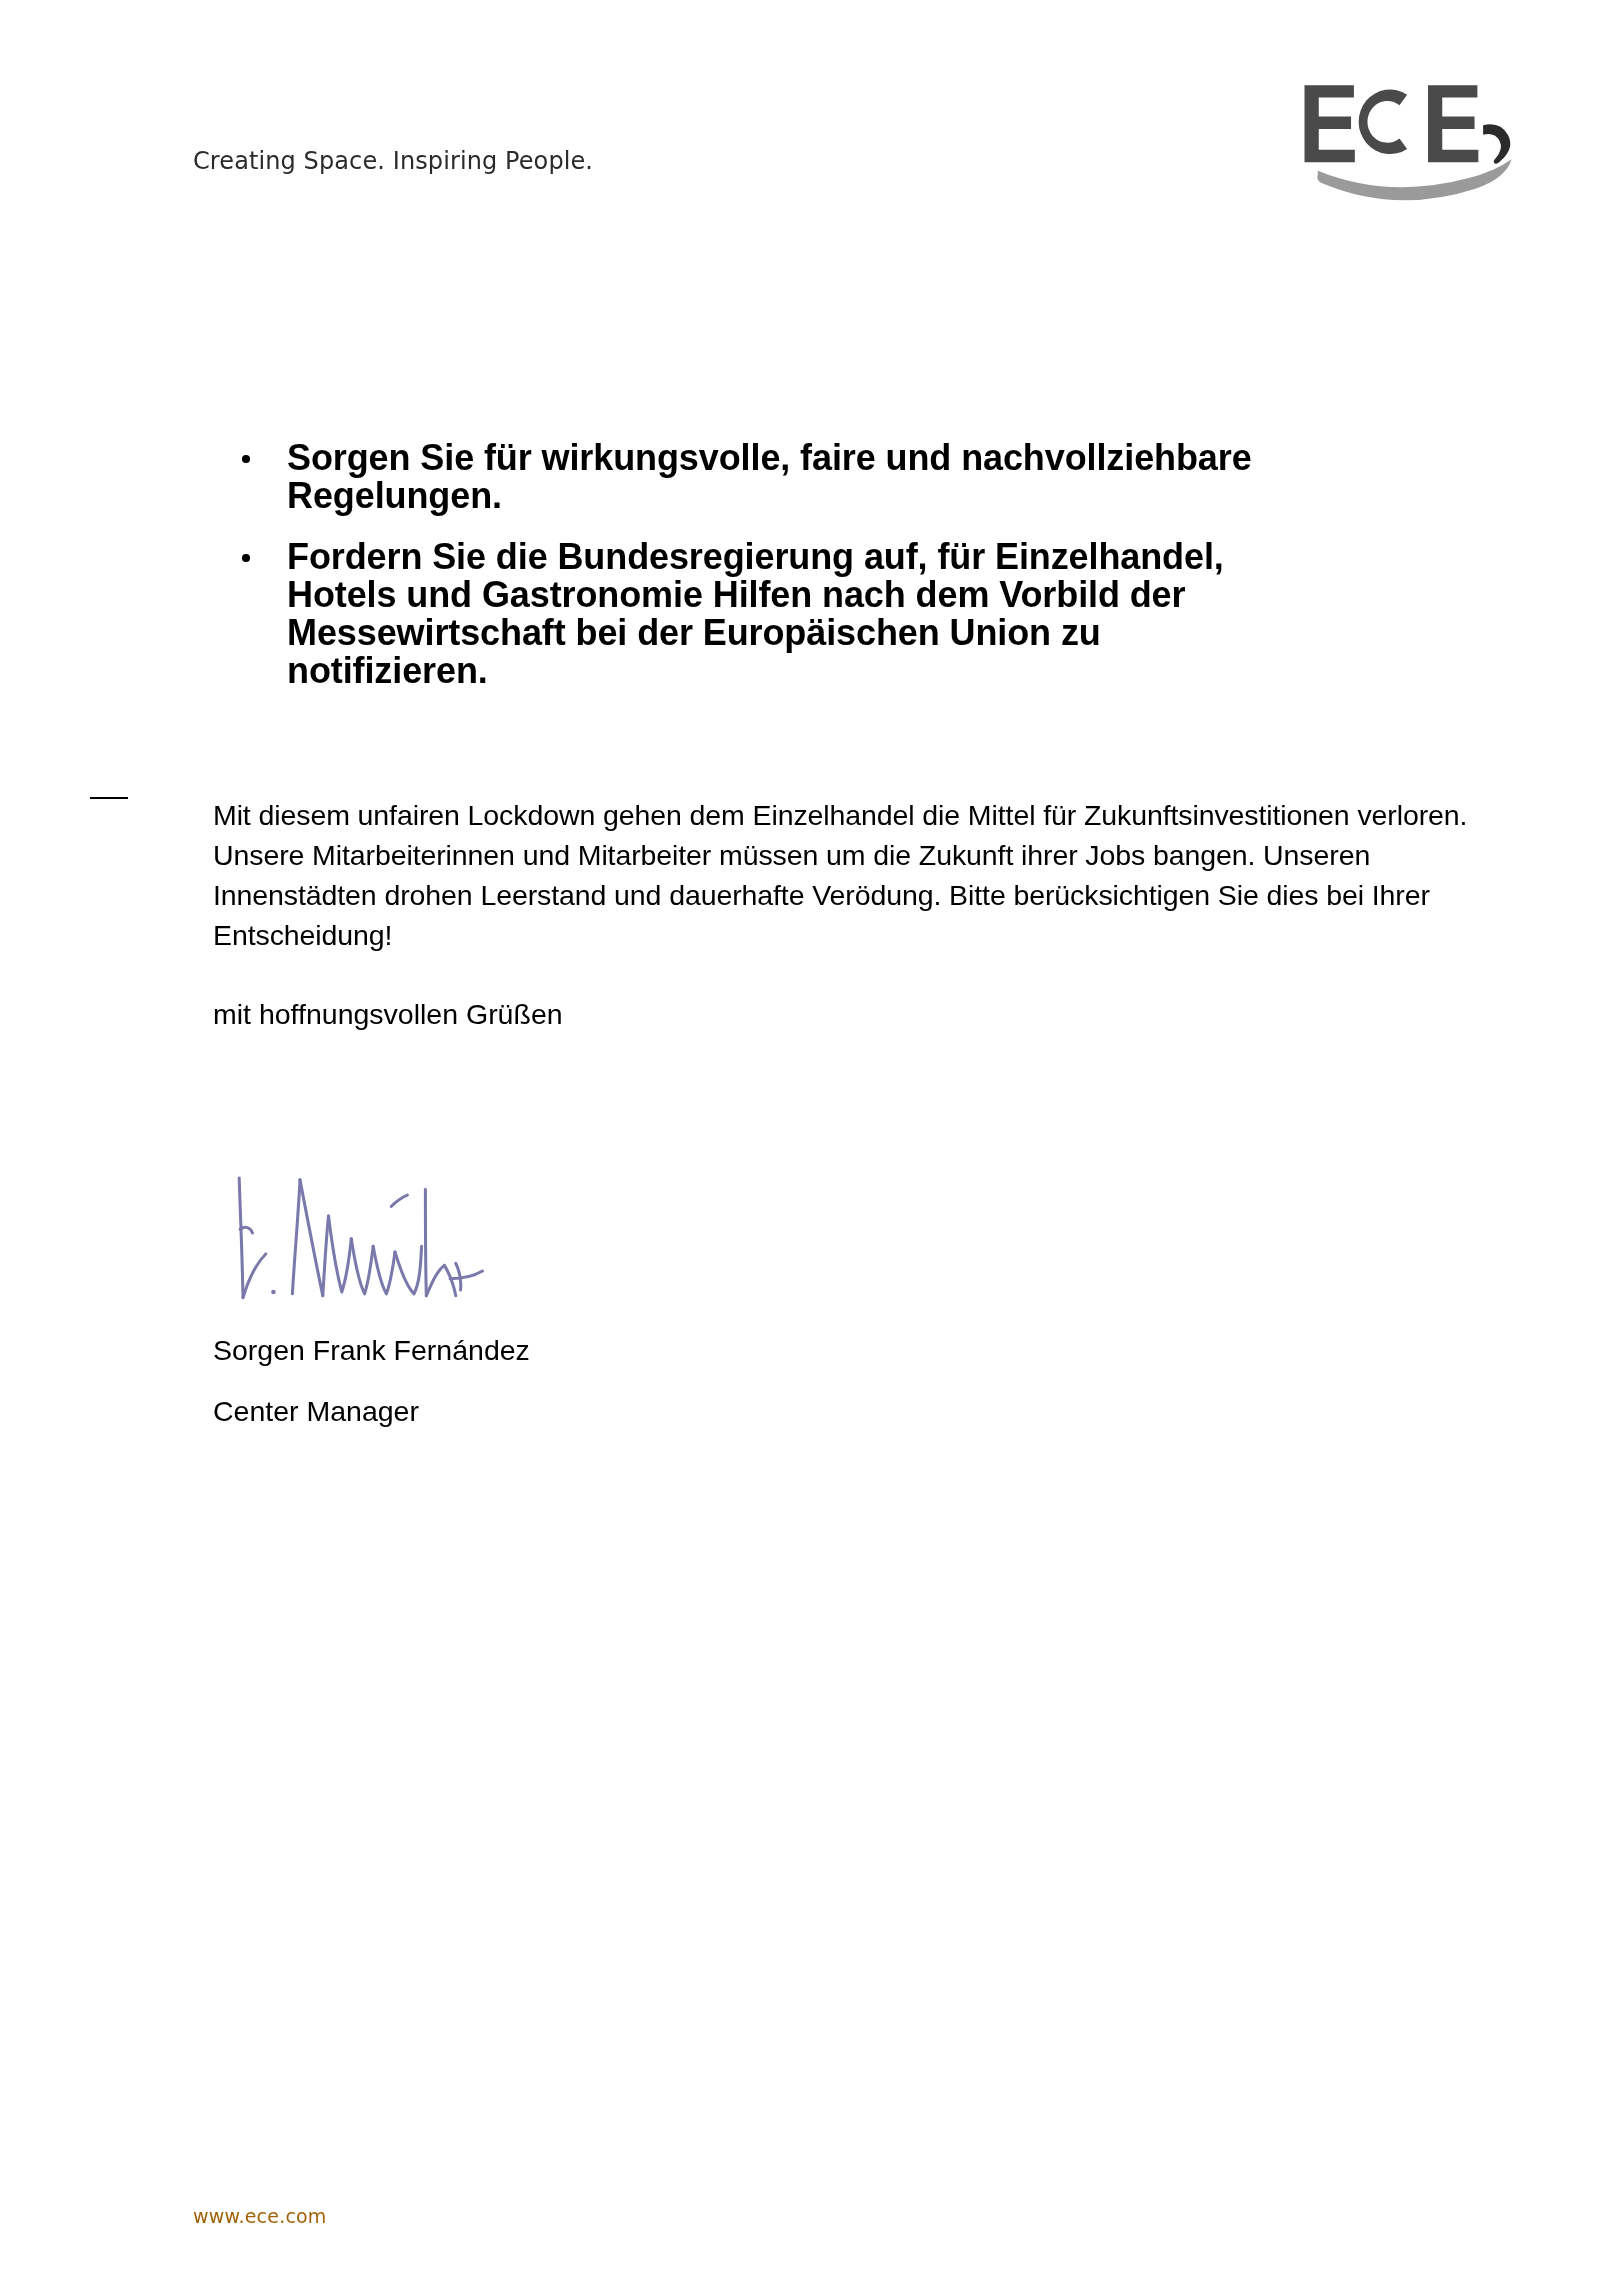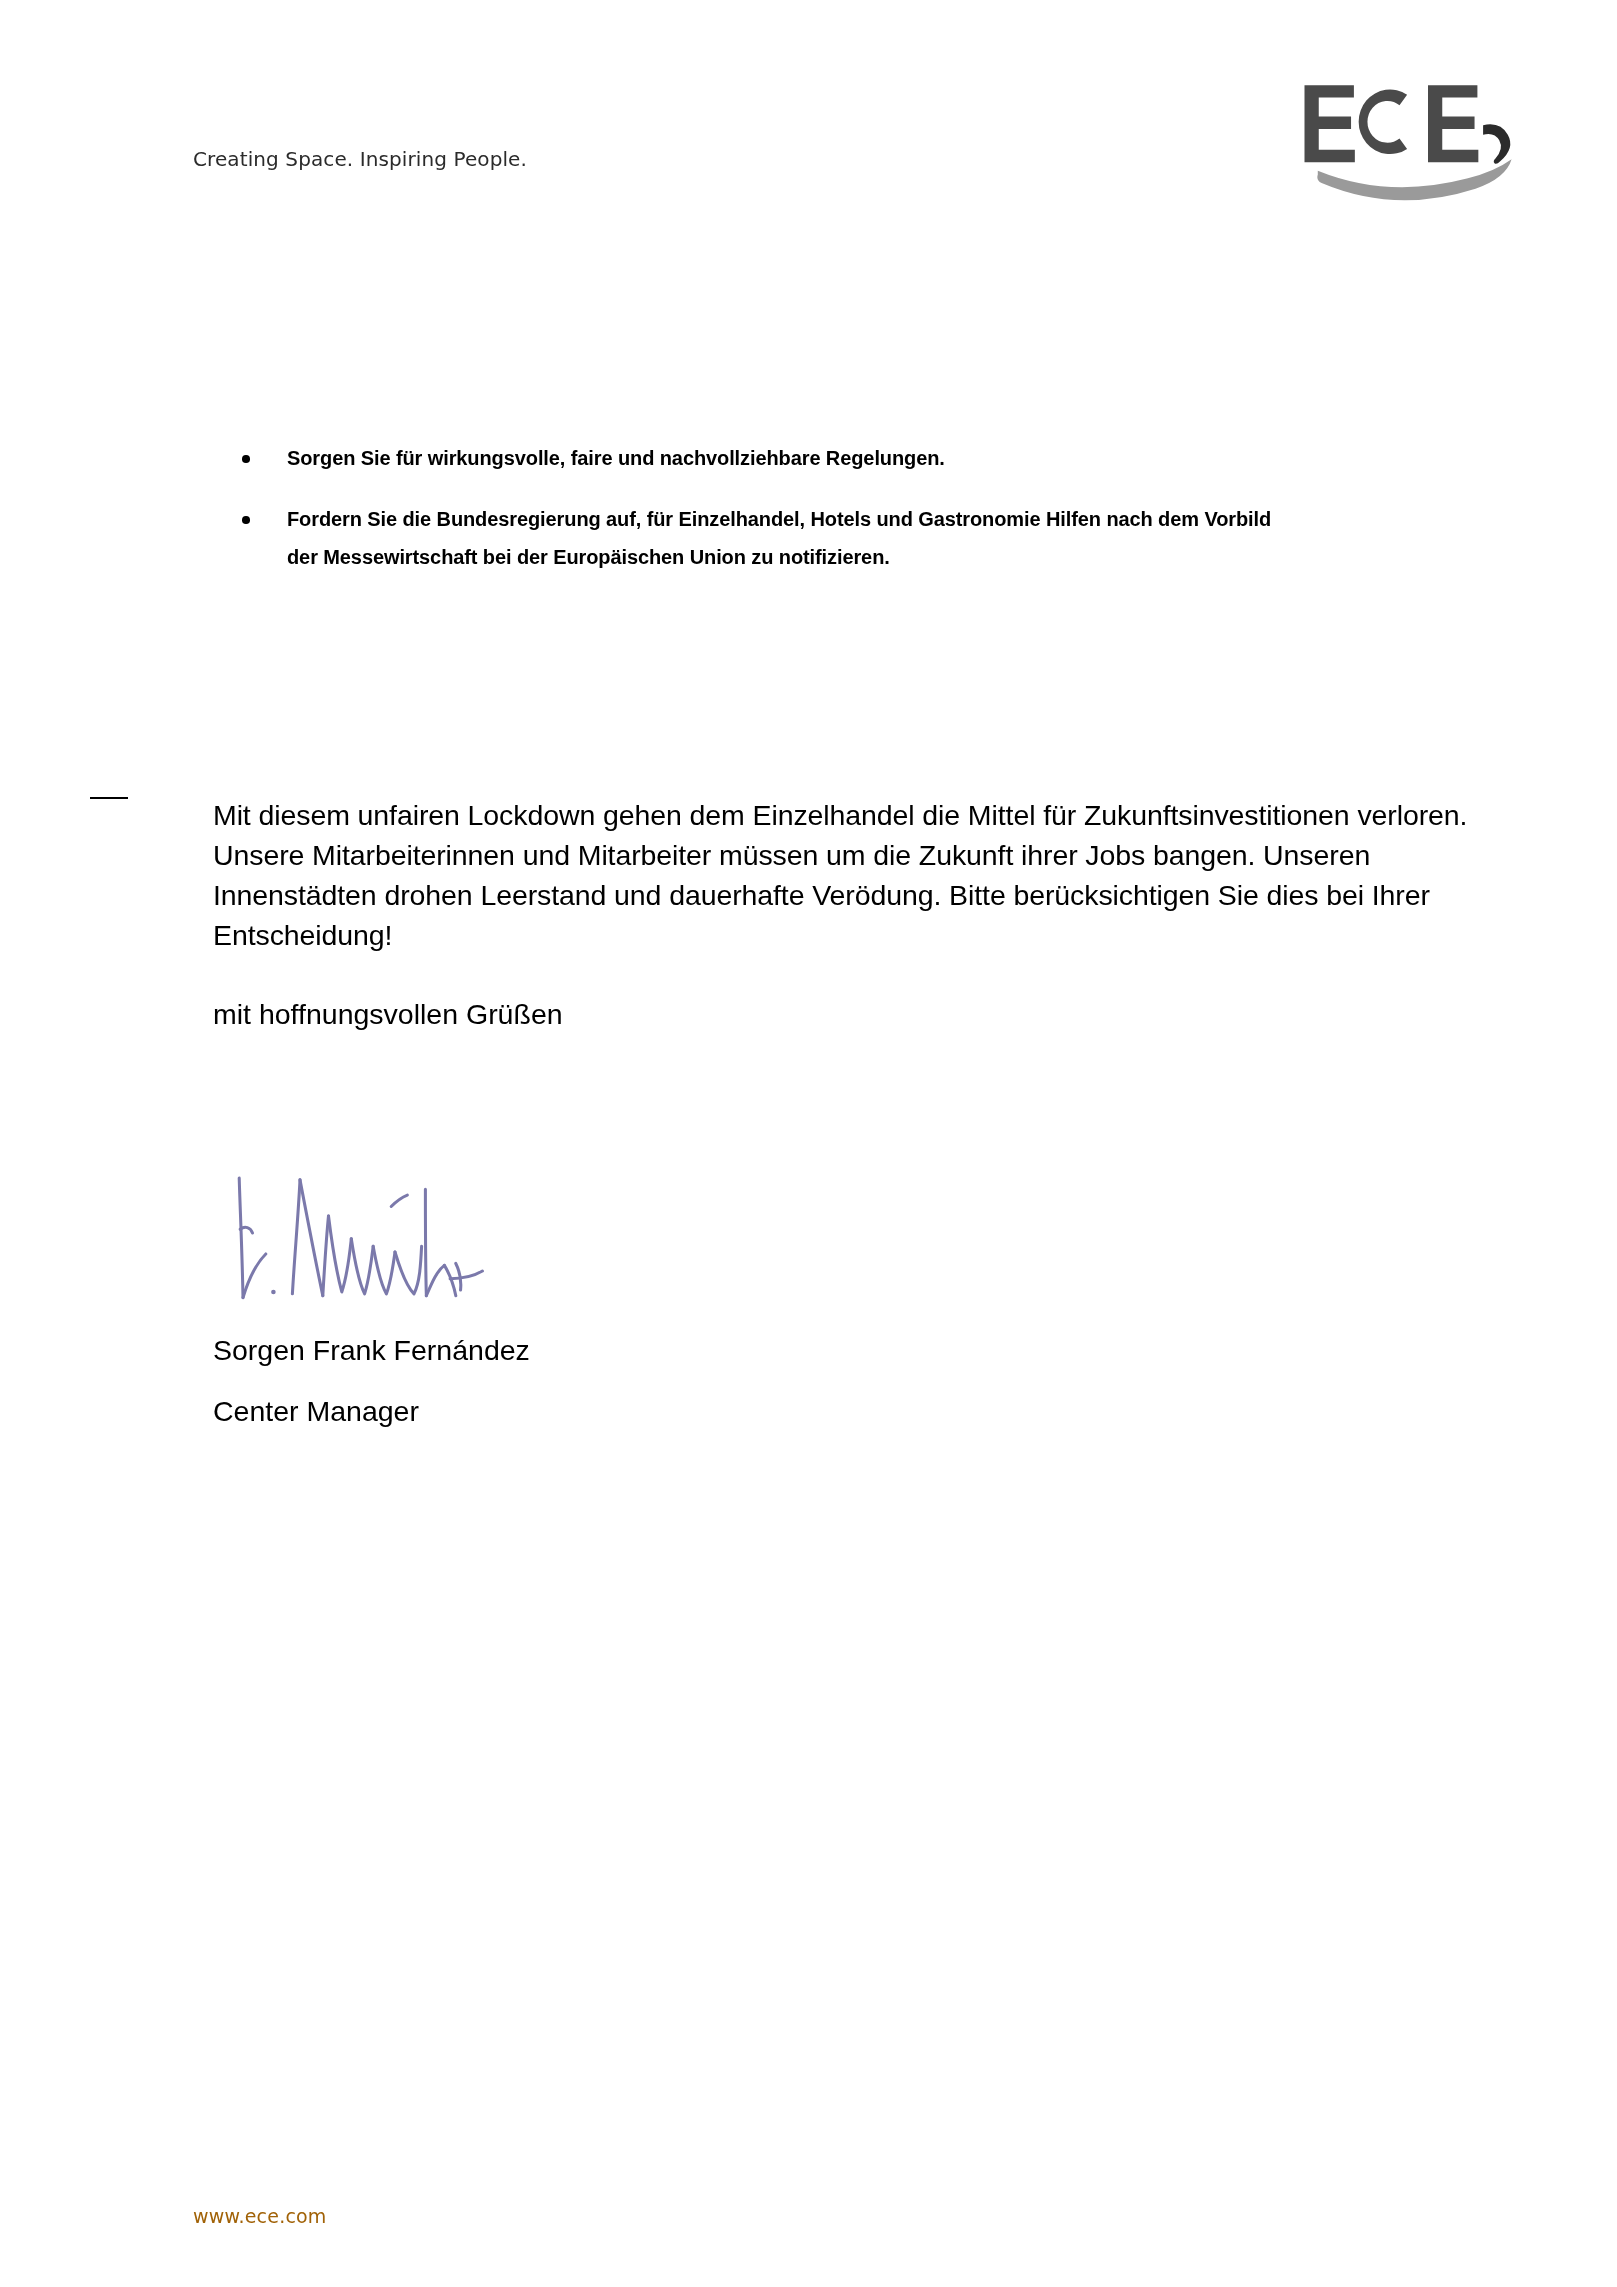--- a/index.html
+++ b/index.html
@@ -18,21 +18,21 @@
     height: 2287px;
     background: #ffffff;
     overflow: hidden;
   }
 
   
   .tagline {
     position: absolute;
     left: 193px;
     top: 147px;
-    font-size: 20px;
+    font-size: 24px;
     letter-spacing: 0.1px;
     color: #2b2b2b;
     font-family: "DejaVu Sans", sans-serif;
     font-weight: 400;
     white-space: nowrap;
   }
 
   .logo {
     position: absolute;
     right: 76px;
@@ -67,21 +67,21 @@
     white-space: nowrap;
   }
 
   ul.demands {
     list-style: none;
     margin: 0 0 0 0;
     padding: 0;
   }
   ul.demands li {
     position: relative;
-    font-size: 20px;
+    font-size: 36px;
     line-height: 38px;
     font-weight: bold;
     padding-left: 94px;
     margin-bottom: 23px;
     letter-spacing: -0.1px;
   }
   ul.demands li:last-child { margin-bottom: 8px; }
   ul.demands li .bullet-dot {
     position: absolute;
     left: 49px;

